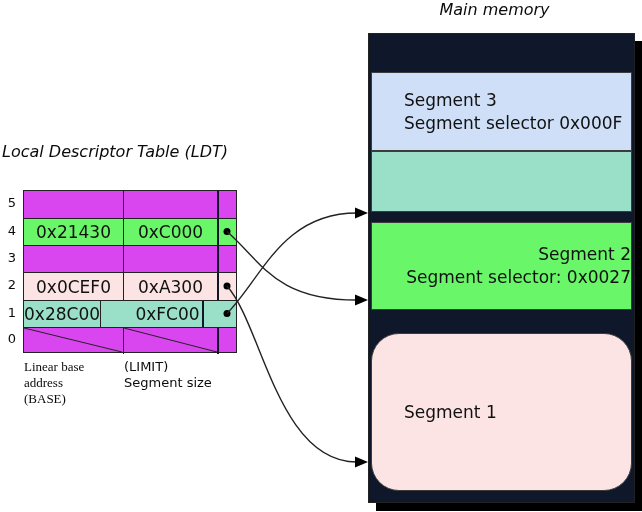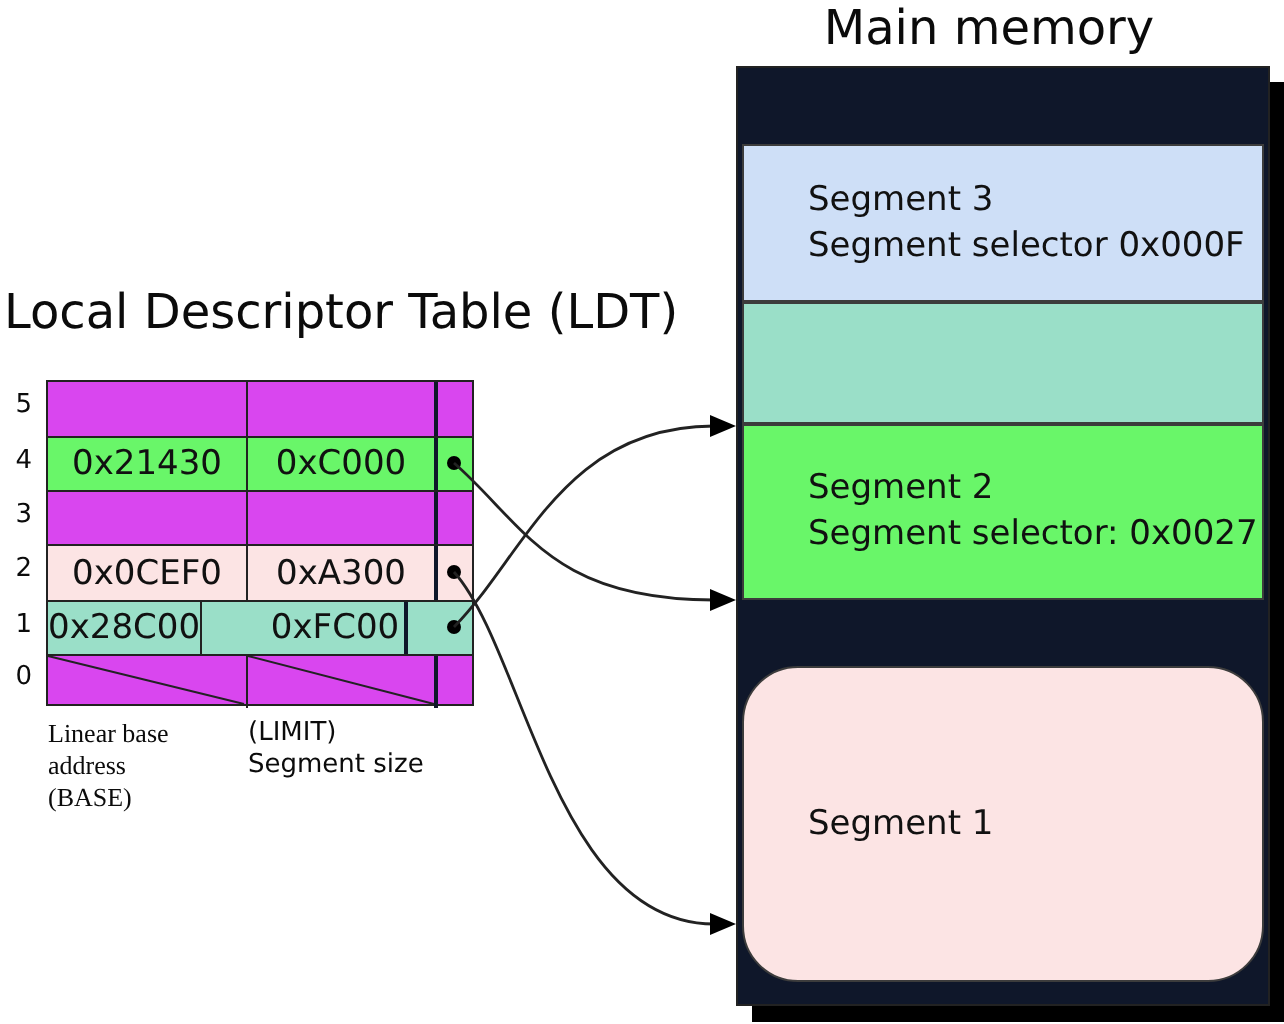--- a/index.html
+++ b/index.html
@@ -4,21 +4,21 @@
 <style>
   html,body{margin:0;padding:0;}
   body{
     width:642px;height:512px;position:relative;overflow:hidden;
     background:#ffffff;
     font-family:"DejaVu Sans","Liberation Sans",sans-serif;
     color:#111;
   }
   .abs{position:absolute;}
   
-  .big-title{font-size:24px;white-space:nowrap;color:#0b0b0b;}
+  .big-title{font-size:16px;white-space:nowrap;color:#0b0b0b;font-style:italic;}
   
   #ldt-table{
     left:23px;top:190px;width:214px;height:163px;
     border:1px solid #222;background:#d946ef;box-sizing:border-box;
   }
   .ldt-row{display:flex;box-sizing:border-box;border-bottom:1px solid #222;width:100%;}
   .ldt-row:last-child{border-bottom:none;}
   .r5{height:28px;} .r4{height:27px;background:#69F669;}
   .r3{height:27px;} .r2{height:28px;background:#FCE4E4;}
   .r1{height:27px;background:#9ADFC8;gap:32px;} .r0{height:26px;}
@@ -37,21 +37,21 @@
     box-shadow:8px 8px 0 #000;
   }
   .segment{
     position:absolute;left:2px;width:261px;box-sizing:border-box;
     border:1px solid #3c3c3c;
     display:flex;flex-direction:column;justify-content:center;
     padding-left:32px;font-size:17px;line-height:23px;white-space:nowrap;
   }
   #segment-3{top:38px;height:79px;background:#CEDFF7;}
   #segment-unlabeled{top:117px;height:61px;background:#9ADFC8;}
-  #segment-2{top:178px;height:88px;background:#69F669;}
+  #segment-2{top:188px;height:88px;background:#69F669;text-align:right;}
   #segment-1{top:299px;height:158px;background:#FCE4E4;border-radius:28px;}
   
   #overlay{left:0;top:0;z-index:6;pointer-events:none;}
 </style>
 </head>
 <body>
 
 <div class="abs big-title" style="left:2px;top:142px;">Local Descriptor Table (LDT)</div>
 
 <div class="abs row-num" style="left:2px;top:195px;">5</div>

